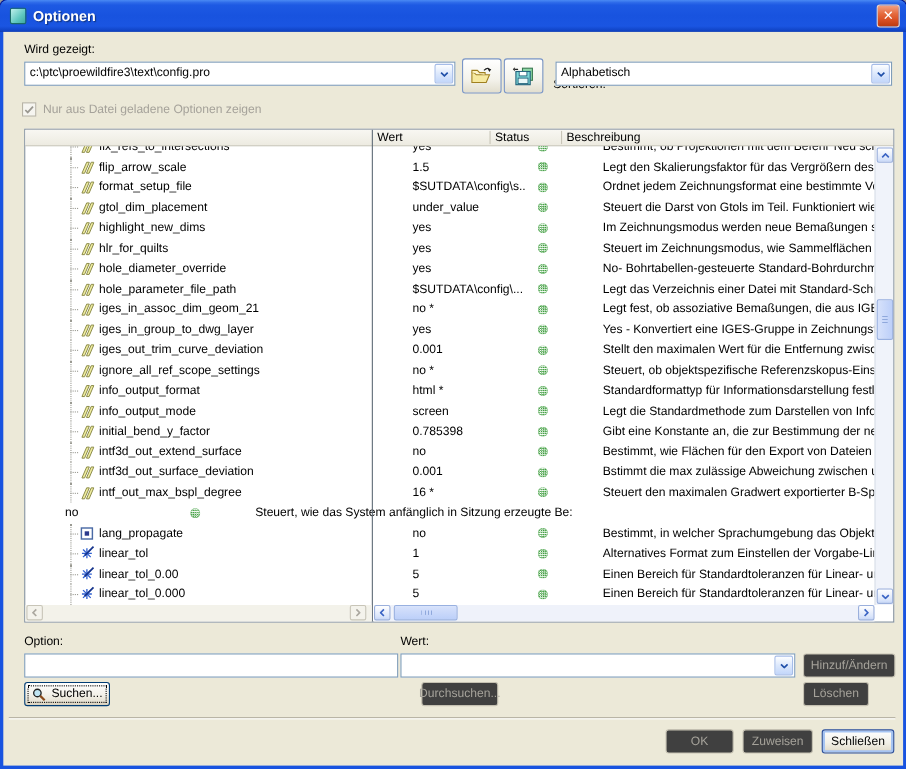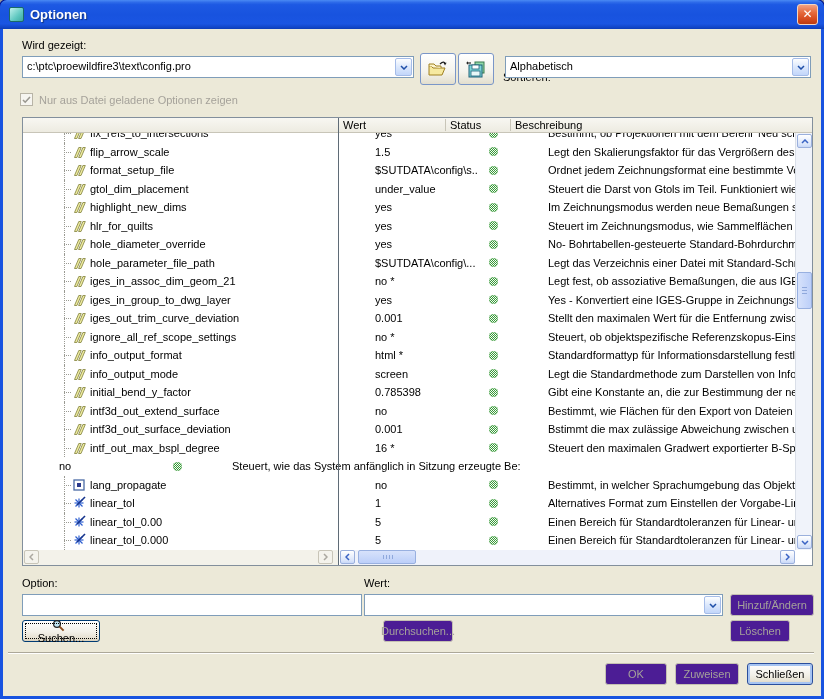--- a/index.html
+++ b/index.html
@@ -27,23 +27,23 @@
   .textbox, .combo { position:absolute; background:#FFF; border:1px solid #7F9DB9; height:22px; font-size:11px; }
   .combo { padding:3px 20px 0 4px; white-space:nowrap; overflow:hidden; }
   .textbox { padding:3px 4px 0 4px; }
   .chev-btn { position:absolute; right:1px; top:1px; bottom:1px; width:17px; border:1px solid #A5BCE8; border-radius:2px;
     background:linear-gradient(180deg,#FDFEFF 0%,#DCE8FC 50%,#C2D6FA 100%); display:flex; align-items:center; justify-content:center; }
 
   
   .btn { position:absolute; border:1px solid #003C74; border-radius:3px; font-size:11px; color:#000; text-align:center;
     background:linear-gradient(180deg,#FFFFFF 0%,#F2F0E8 55%,#E6E1D2 85%,#D8D0BC 100%);
     display:flex; align-items:center; justify-content:center; cursor:pointer; }
-  .btn.disabled { border-color:#C5C1B2; background:#4c1d95; color:#A5A29A; cursor:default;text-align:right; }
+  .btn.disabled { border-color:#C5C1B2; background:#404040; color:#A5A29A; cursor:default;text-align:right; }
   .btn.default { border-color:#2A4E9C; box-shadow:inset 0 0 0 2px #A6C4F2; }
-  .btn.focused { outline:1px dotted #000; outline-offset:-4px;flex-direction:column; }
+  .btn.focused { outline:1px dotted #000; outline-offset:-4px; }
   .tool-btn { position:absolute; width:36px; height:32px; border:1px solid #7A96C8; border-radius:3px;
     background:linear-gradient(180deg,#FFFFFF 0%,#F4F3EC 60%,#E2DECE 100%); display:flex; align-items:center; justify-content:center; cursor:pointer; }
 
   
   .checkrow { position:absolute; left:17px; top:64px; display:flex; align-items:center; }
   .checkbox { width:13px; height:13px; border:1px solid #B8B4A6; background:#F6F5F0; margin-right:6px; display:flex; align-items:center; justify-content:center; }
 
   
   .listbox { position:absolute; left:19px; top:88px; width:791px; height:449px; background:#FFF; border:1px solid #828F9C; }
   .grid-header { position:absolute; left:0; top:0; right:0; height:15px;

